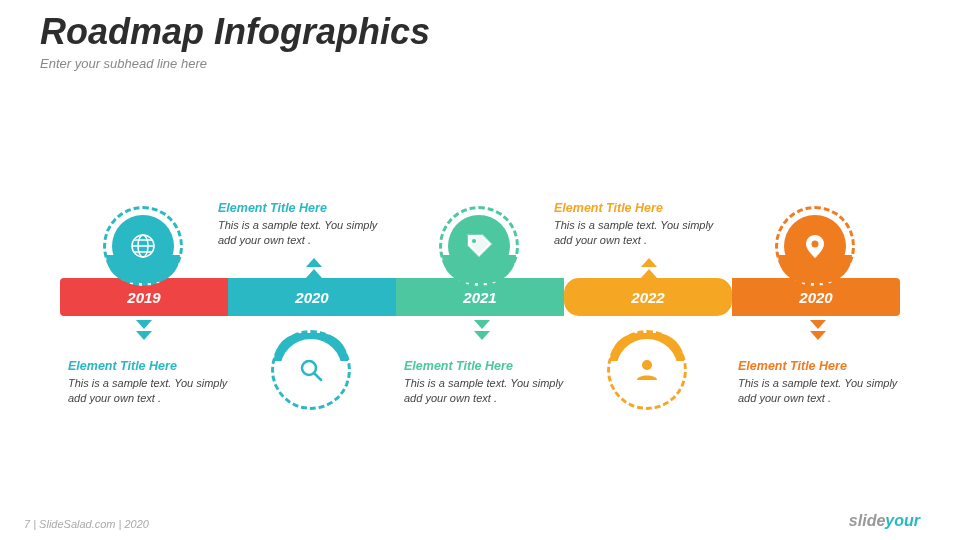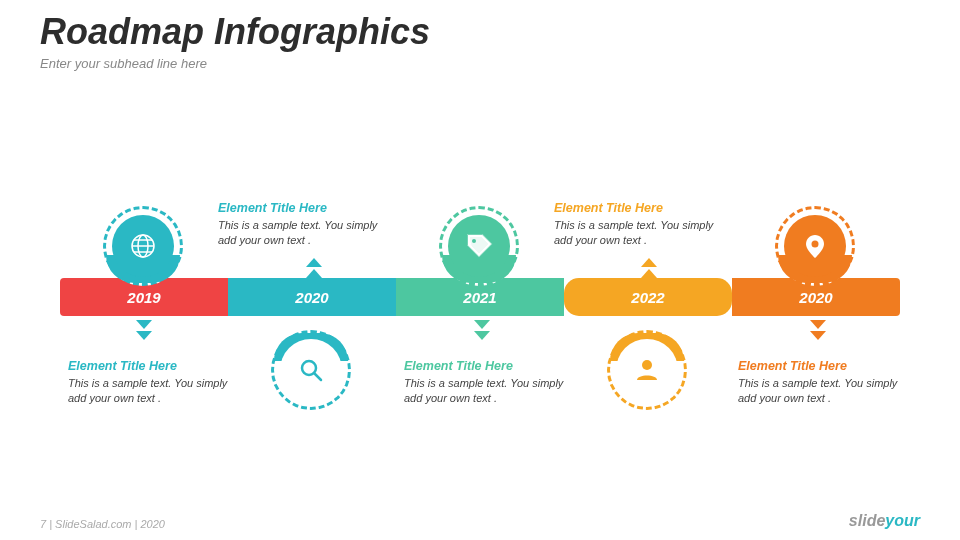--- a/index.html
+++ b/index.html
@@ -153,21 +153,21 @@
       flex-direction: column;
       align-items: center;
       gap: 2px;
       z-index: 4;
     }
 
     
     .footer {
       position: absolute;
       bottom: 10px;
-      left: 40px;
+      left: 24px;
       font-size: 11px;
       color: #aaa;
     }
 
     .footer-brand {
       position: absolute;
       bottom: 10px;
       right: 40px;
       font-size: 16px;
       font-weight: 600;

